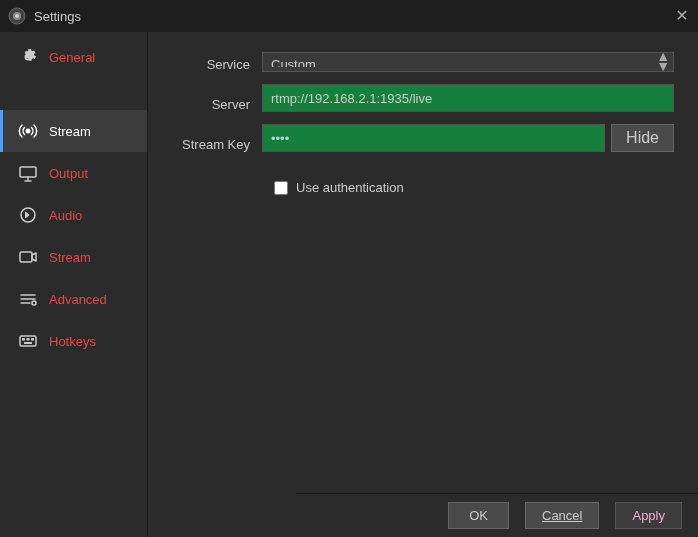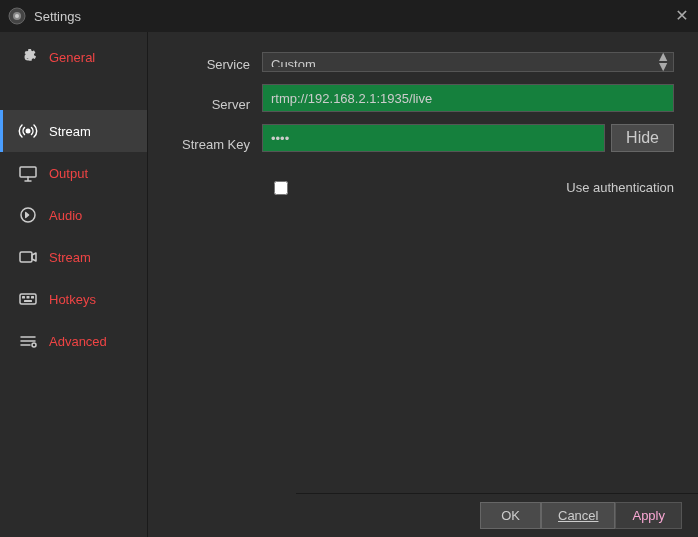--- a/index.html
+++ b/index.html
@@ -179,21 +179,20 @@
       outline: none;
     }
 
     
     .checkbox-row {
       display: flex;
       align-items: center;
       gap: 8px;
       margin-top: 16px;
       padding-left: 102px;
-      justify-content: space-between;
     }
     .checkbox-input {
       width: 14px;
       height: 14px;
       cursor: pointer;
       accent-color: #4a9eff;
     }
     .checkbox-label {
       color: #cccccc;
       font-size: 13px;
@@ -206,21 +205,21 @@
       bottom: 0;
       left: 148px;
       right: 0;
       height: 44px;
       background: #2b2b2b;
       border-top: 1px solid #1a1a1a;
       display: flex;
       align-items: center;
       justify-content: flex-end;
       padding: 0 16px;
-      gap: 0;
+      gap: 16px;
     }
     .btn-ok {
       background: #4a4a4a;
       border: 1px solid #666;
       color: #cccccc;
       padding: 5px 20px;
       font-size: 13px;
       cursor: pointer;
       min-width: 60px;
       outline: none;
@@ -317,38 +316,38 @@
             <rect x="2" y="5" width="12" height="10" rx="1.5" stroke="#ccc" stroke-width="1.5" fill="none"></rect>
             <path d="M14 8l4-2v8l-4-2V8z" stroke="#ccc" stroke-width="1.5" fill="none" stroke-linejoin="round"></path>
           </svg>
       </span>
       <span>Stream</span>
     </div>
 
     <div class="sidebar-item">
       <span class="sidebar-icon">
         <svg width="20" height="20" viewBox="0 0 20 20">
+            <path d="M3 6h14M3 10h14M3 14h9" stroke="#ccc" stroke-width="1.5" stroke-linecap="round"></path>
+            <circle cx="16" cy="14" r="2" stroke="#ccc" stroke-width="1.5" fill="none"></circle>
+          </svg>
+      </span>
+      <span>Advanced</span>
+    </div>
+
+    <div class="sidebar-item">
+      <span class="sidebar-icon">
+        <svg width="20" height="20" viewBox="0 0 20 20">
             <rect x="2" y="5" width="16" height="10" rx="1.5" stroke="#ccc" stroke-width="1.5" fill="none"></rect>
             <rect x="4" y="7" width="3" height="2.5" rx=".5" fill="#ccc"></rect>
             <rect x="8.5" y="7" width="3" height="2.5" rx=".5" fill="#ccc"></rect>
             <rect x="13" y="7" width="3" height="2.5" rx=".5" fill="#ccc"></rect>
             <rect x="6" y="11" width="8" height="2" rx=".5" fill="#ccc"></rect>
           </svg>
       </span>
       <span>Hotkeys</span>
-    </div>
-
-    <div class="sidebar-item">
-      <span class="sidebar-icon">
-        <svg width="20" height="20" viewBox="0 0 20 20">
-            <path d="M3 6h14M3 10h14M3 14h9" stroke="#ccc" stroke-width="1.5" stroke-linecap="round"></path>
-            <circle cx="16" cy="14" r="2" stroke="#ccc" stroke-width="1.5" fill="none"></circle>
-          </svg>
-      </span>
-      <span>Advanced</span>
     </div>
 
   </div>
 
   <div class="content" style="position:relative;">
 
     <div class="form-row">
       <span class="form-label">Service</span>
       <div class="form-control select-wrapper">
         <select class="select-box">

